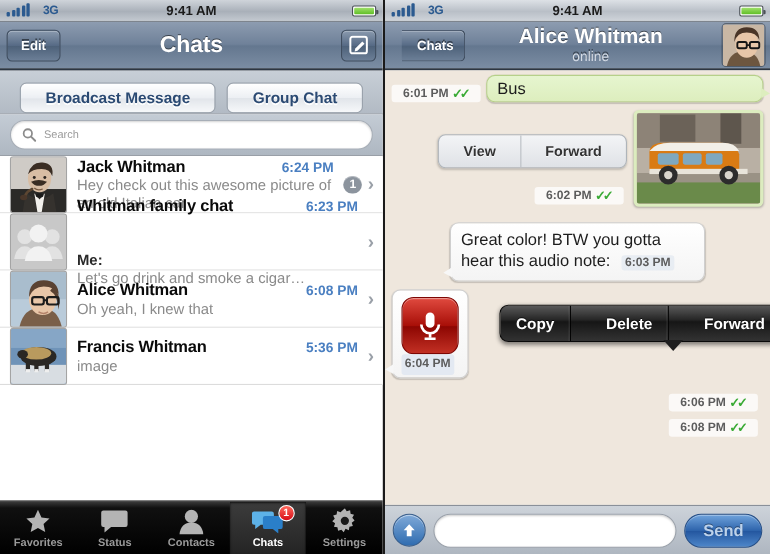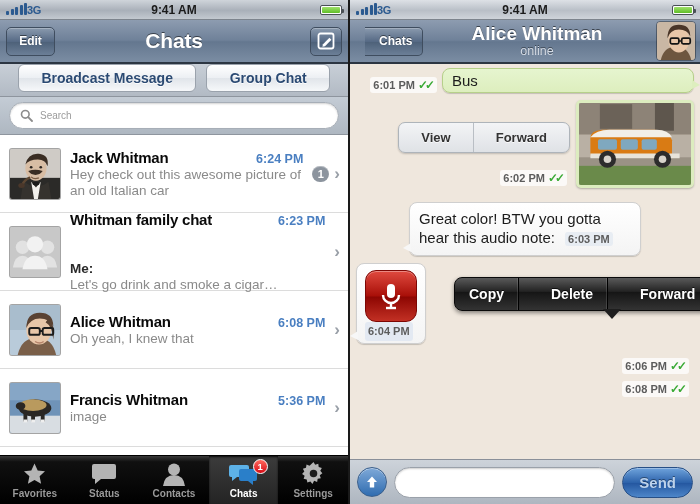--- a/index.html
+++ b/index.html
@@ -14,21 +14,21 @@
   .phone.left { border-right: 2px solid #1a1a1a; }
 
   
   .statusbar {
     height: 20px; background: linear-gradient(#cfd4da, #a9b0b9 55%, #c3c9d0);
     display: flex; align-items: center; justify-content: space-between;
     padding: 0 6px; position: relative;
     border-bottom: 1px solid #7d848d;
   }
   .phone.right .statusbar { background: linear-gradient(#dde1e6, #b9bfc7 55%, #cfd4da); }
-  .sb-left { display: flex; align-items: center; gap: 0; }
+  .sb-left { display: flex; align-items: center; gap: 12px; }
   .bars { display: flex; align-items: flex-end; gap: 1.5px; height: 11px; }
   .bars i { width: 3px; background: #2b5a90; display: block; border-radius: 1px; }
   .bars i:nth-child(1){height:4px} .bars i:nth-child(2){height:6px}
   .bars i:nth-child(3){height:8px} .bars i:nth-child(4){height:10px}
   .bars i:nth-child(5){height:12px}
   .carrier { font-size: 11px; font-weight: bold; color: #2b5a90; letter-spacing: -0.3px;}
   .sb-time {
     position: absolute; left: 0; right: 0; text-align: center;
     font-size: 12px; font-weight: bold; color: #1b1b1b;
   }
@@ -65,21 +65,21 @@
     width: 32px; height: 29px; margin-left: auto;
     display: flex; align-items: center; justify-content: center;
     border-radius: 5px; border: 1px solid #3f4d5f;
     background: linear-gradient(#8a9aae, #566a85 50%, #4d6179 52%, #6c7f97);
     box-shadow: inset 0 1px 0 rgba(255,255,255,.25);
   }
   .compose-btn svg { display:block; }
 
   
   .topbar-actions {
-    height: 33px; display: flex; align-items: flex-start; gap: 10px; padding: 0 18px;
+    height: 40px; display: flex; align-items: flex-end; gap: 10px; padding: 0 18px;
     background: linear-gradient(#c8cfd7, #b2bac4);
     border-bottom: 1px solid #8e959e;
   }
   .pill-btn {
     flex: 1; height: 28px; border-radius: 6px;
     border: 1px solid #9aa2ac;
     background: linear-gradient(#ffffff, #eceff3 50%, #e1e5ea 52%, #f6f8fa);
     color: #2b4a73; font-size: 14px; font-weight: bold;
     display: flex; align-items: center; justify-content: center;
     text-shadow: 0 1px 0 rgba(255,255,255,.9);
@@ -97,21 +97,21 @@
     border: 1px solid #a7aeb7; display: flex; align-items: center; gap: 7px;
     padding: 0 10px; box-shadow: inset 0 1px 2px rgba(0,0,0,.18);
   }
   .search-field .magnifier { flex: 0 0 auto; }
   .search-ph { color: #9b9b9b; font-size: 10px; }
 
   
   .chatlist { background: #fff; }
   .chat-row {
     display: flex; align-items: center; gap: 9px;
-    padding: 7px 8px 7px 9px; height: 78px;
+    padding: 7px 8px 7px 9px; height: 52px;
     border-bottom: 1px solid #dcdcdc; background: #fff;
   }
   .avatar {
     width: 52px; height: 52px; flex: 0 0 52px; border-radius: 3px;
     overflow: hidden; position: relative; background: #c9c9c9;
     border: 1px solid rgba(0,0,0,.18);
   }
   .avatar svg { display:block; width:100%; height:100%; }
   .row-main { flex: 1; min-width: 0; }
   .row-top { display: flex; align-items: baseline; }
@@ -182,21 +182,21 @@
   .conv-avatar svg { width:100%; height:100%; display:block; }
 
   .conv-body {
     position: absolute; top: 64px; bottom: 45px; left: 0; right: 0;
     background: #efe7dd; overflow: hidden; padding: 4px 6px 0;
   }
   .msg-row { display: flex; align-items: flex-end; margin-bottom: 7px; }
   .msg-row.out { justify-content: flex-end; }
   .msg-row.in  { justify-content: flex-start; }
   .ts-left { font-size: 11px; font-weight: bold; color: #5c5c5c;
-             background: rgba(255,255,255,.75); border-radius: 3px; padding: 1px 3px;
+             background: rgba(255,255,255,.75); border-radius: 3px; padding: 1px 10px;
              margin-right: 5px; white-space: nowrap; display:flex; align-items:center; gap:3px;}
   .ticks { color: #3aaa35; font-weight: bold; font-size: 12px; letter-spacing: -3px; padding-right:2px;}
   .bubble {
     position: relative; border-radius: 8px; padding: 6px 9px;
     font-size: 15px; line-height: 19px; color: #1c1c1c;
     max-width: 252px; box-shadow: 0 1px 1px rgba(0,0,0,.18);
   }
   .bubble.green { background: linear-gradient(#e6f5cf, #ddeebe); border: 1px solid #b6d08a; }
   .bubble.white { background: linear-gradient(#ffffff, #f4f4f4); border: 1px solid #cfcfcf; }
   .bubble.green::after {

